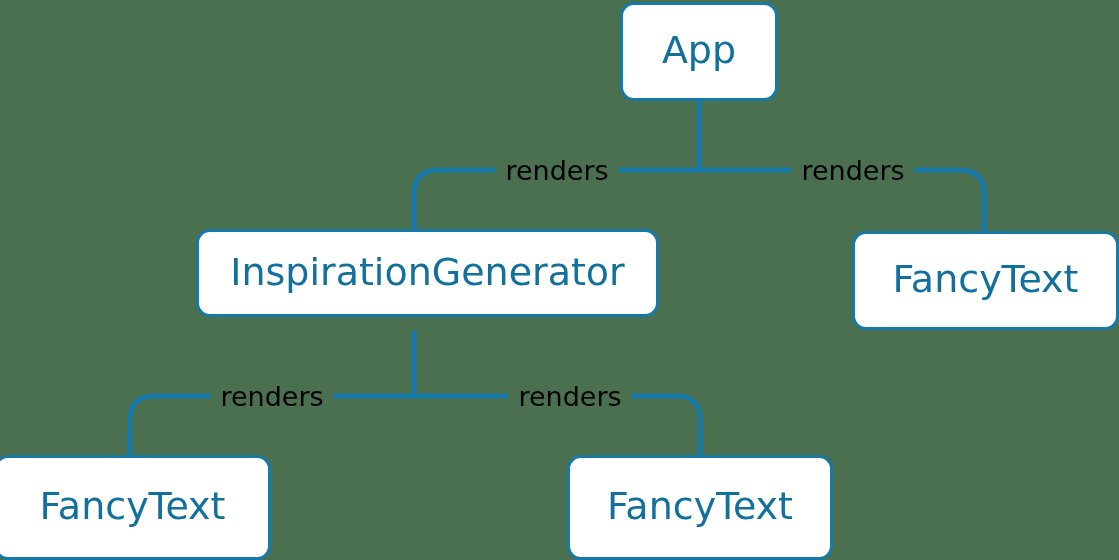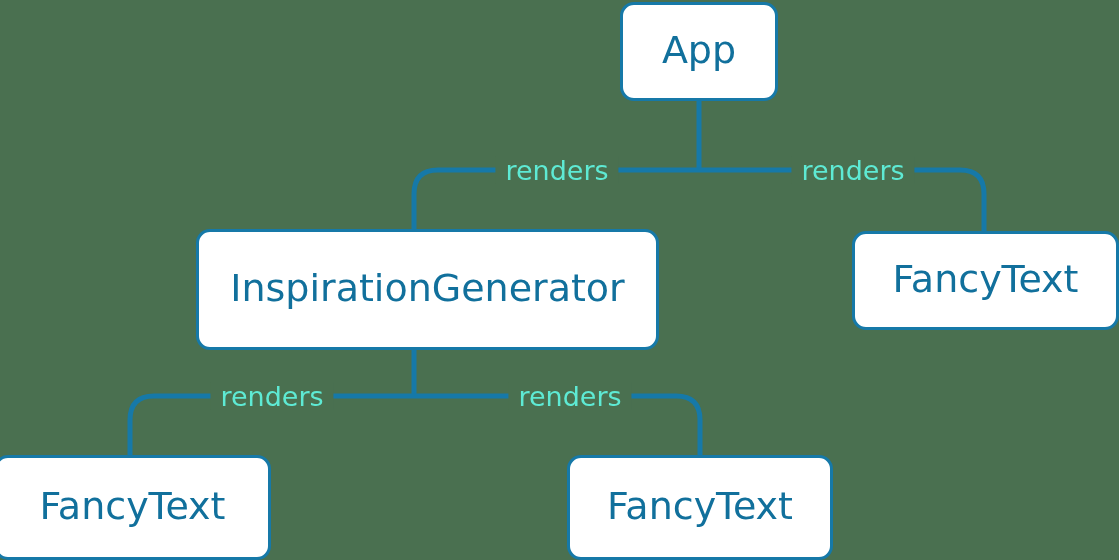--- a/index.html
+++ b/index.html
@@ -42,21 +42,21 @@
     letter-spacing: 0px;
     white-space: nowrap;
   }
   .node-label {
     display: block;
     line-height: 1;
     padding-bottom: 3px;
   }
   .edge-label {
     position: absolute;
-    color: #5eead4;
+    color: #000000;
     font-family: "DejaVu Sans", sans-serif;
     font-size: 27px;
     font-weight: 500;
     line-height: 1;
     white-space: nowrap;
     transform: translate(-50%, -50%);
     background: #4a7050;
     padding: 0 10px;
   }
 </style>
@@ -79,21 +79,21 @@
       <path d="M 414,396 L 154,396 Q 130,396 130,420 L 130,455"></path>
 
       <path d="M 414,396 L 676,396 Q 700,396 700,420 L 700,455"></path>
     </g>
   </svg>
 
   <div class="node" style="left:620px; top:2px; width:158px; height:99px;">
     <span class="node-label">App</span>
   </div>
 
-  <div class="node" style="left:196px; top:229px; width:463px; height:121px;">
+  <div class="node" style="left:196px; top:229px; width:463px; height:88px;">
     <span class="node-label">InspirationGenerator</span>
   </div>
 
   <div class="node" style="left:852px; top:231px; width:267px; height:99px; border-top-right-radius:14px; border-bottom-right-radius:14px;">
     <span class="node-label">FancyText</span>
   </div>
 
   <div class="node" style="left:-6px; top:455px; width:277px; height:105px;">
     <span class="node-label">FancyText</span>
   </div>

